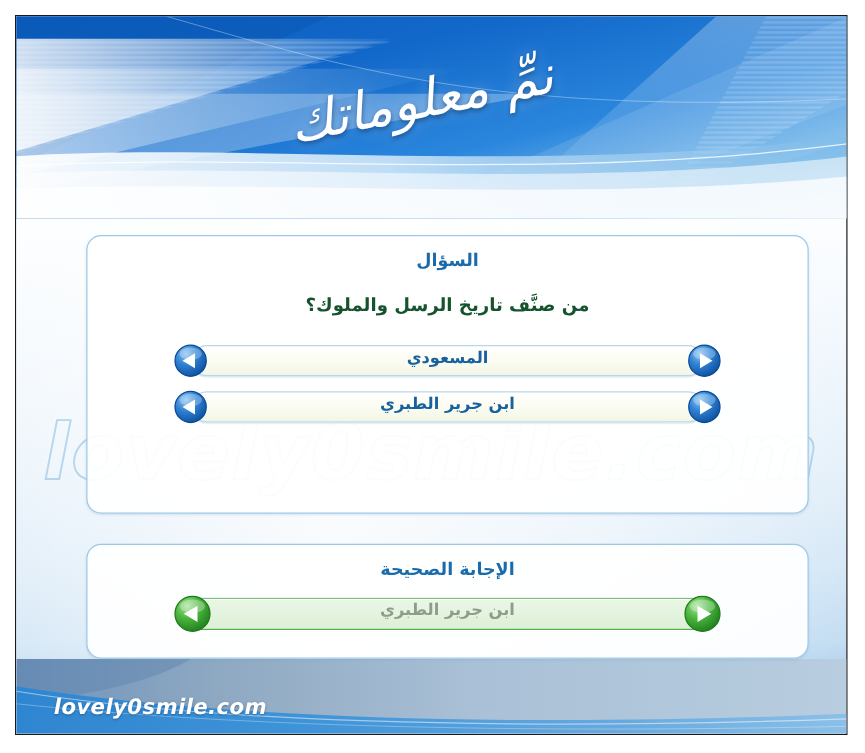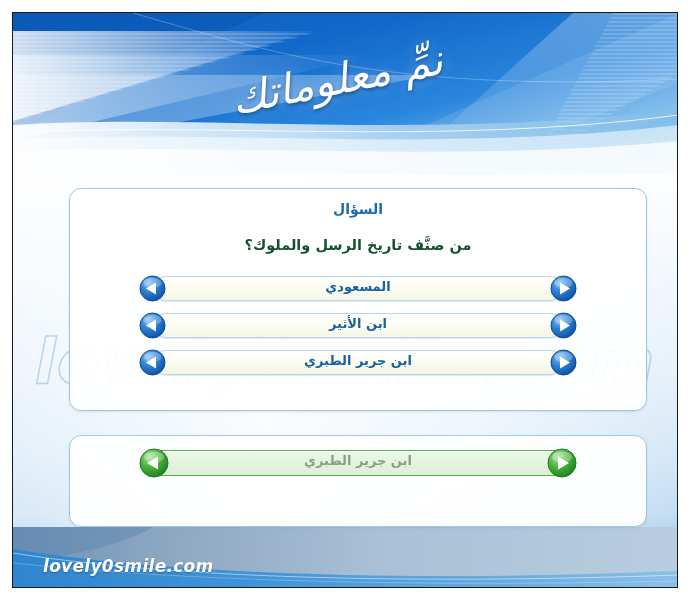--- a/index.html
+++ b/index.html
@@ -344,38 +344,20 @@
         </div>
         <div class="nub nub-left">
           <svg width="27" height="27" viewBox="0 0 27 27">
             <circle cx="13.5" cy="13.5" r="12.5" fill="url(#blueBall)" stroke="#0a4a94" stroke-width="1"></circle>
             <ellipse cx="13.5" cy="8" rx="9" ry="5" fill="#ffffff" opacity="0.28"></ellipse>
             <polygon points="17,7.5 7,13.5 17,19.5" fill="#ffffff"></polygon>
           </svg>
         </div>
       </div>
 
-      <div class="option-row">
-        <div class="option-bar"></div>
-        <div class="option-label">ابن الأثير</div>
-        <div class="nub nub-right">
-          <svg width="27" height="27" viewBox="0 0 27 27">
-            <circle cx="13.5" cy="13.5" r="12.5" fill="url(#blueBall)" stroke="#0a4a94" stroke-width="1"></circle>
-            <ellipse cx="13.5" cy="8" rx="9" ry="5" fill="#ffffff" opacity="0.28"></ellipse>
-            <polygon points="10,7.5 20,13.5 10,19.5" fill="#ffffff"></polygon>
-          </svg>
-        </div>
-        <div class="nub nub-left">
-          <svg width="27" height="27" viewBox="0 0 27 27">
-            <circle cx="13.5" cy="13.5" r="12.5" fill="url(#blueBall)" stroke="#0a4a94" stroke-width="1"></circle>
-            <ellipse cx="13.5" cy="8" rx="9" ry="5" fill="#ffffff" opacity="0.28"></ellipse>
-            <polygon points="17,7.5 7,13.5 17,19.5" fill="#ffffff"></polygon>
-          </svg>
-        </div>
-      </div>
 
       <div class="option-row">
         <div class="option-bar"></div>
         <div class="option-label">ابن جرير الطبري</div>
         <div class="nub nub-right">
           <svg width="27" height="27" viewBox="0 0 27 27">
             <circle cx="13.5" cy="13.5" r="12.5" fill="url(#blueBall)" stroke="#0a4a94" stroke-width="1"></circle>
             <ellipse cx="13.5" cy="8" rx="9" ry="5" fill="#ffffff" opacity="0.28"></ellipse>
             <polygon points="10,7.5 20,13.5 10,19.5" fill="#ffffff"></polygon>
           </svg>
@@ -386,20 +368,21 @@
             <ellipse cx="13.5" cy="8" rx="9" ry="5" fill="#ffffff" opacity="0.28"></ellipse>
             <polygon points="17,7.5 7,13.5 17,19.5" fill="#ffffff"></polygon>
           </svg>
         </div>
       </div>
 
     </div>
   </div>
 
   <div class="panel panel-answer">
+    <div class="panel-heading">الإجابة الصحيحة</div>
 
     <div class="answer-wrap">
       <div class="answer-bar"></div>
       <div class="answer-label">ابن جرير الطبري</div>
       <div class="nub-green nub-right">
         <svg width="30" height="30" viewBox="0 0 30 30">
           <defs>
             <radialGradient id="greenBall" cx="35%" cy="28%" r="78%">
               <stop offset="0%" stop-color="#a8e39a"></stop>
               <stop offset="45%" stop-color="#4cb63f"></stop>

